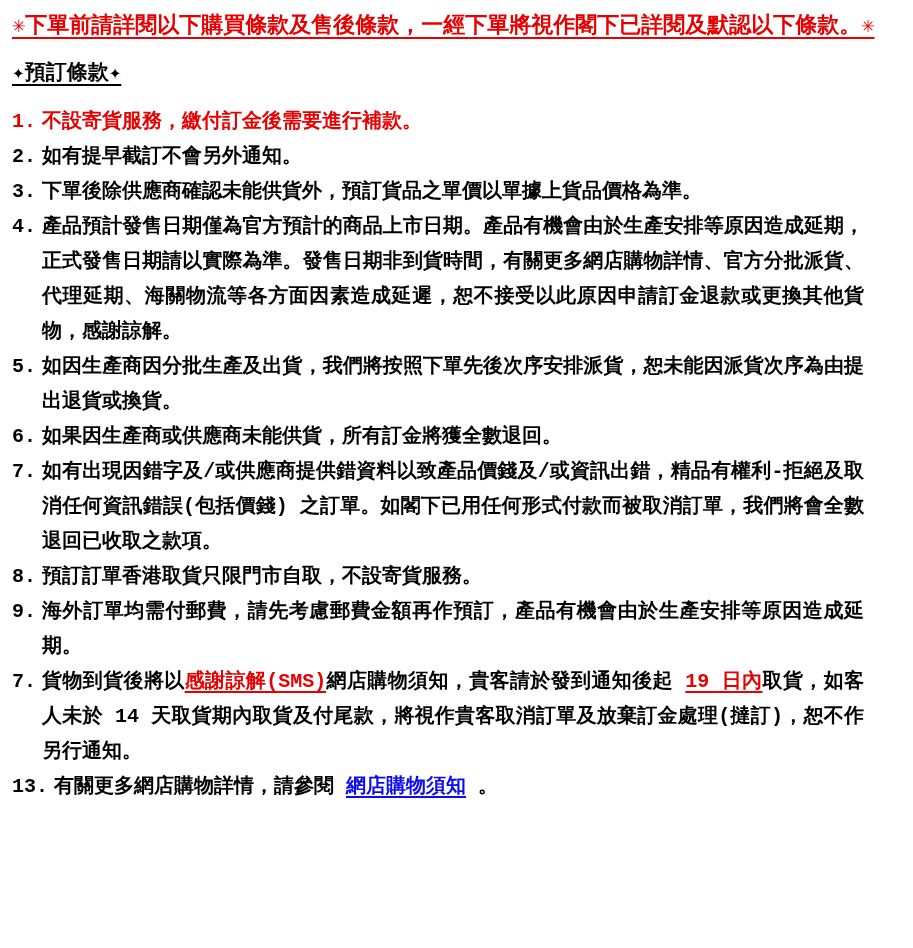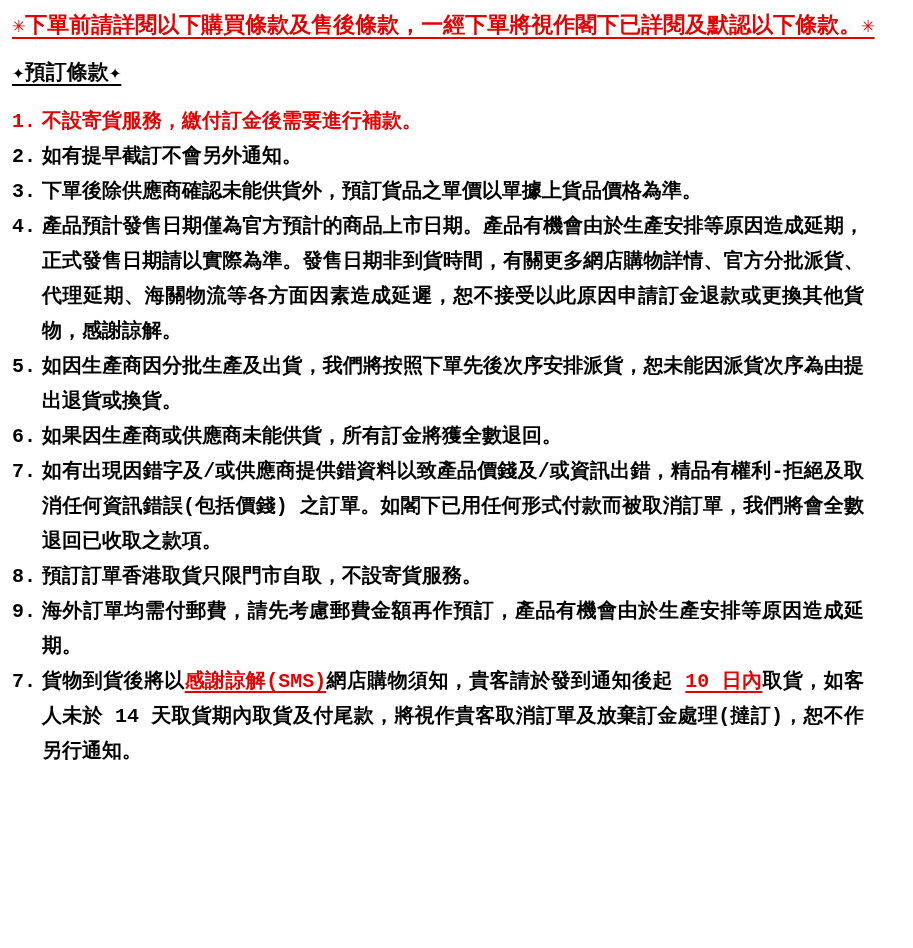--- a/index.html
+++ b/index.html
@@ -120,16 +120,20 @@
       <li class="term">
         <span class="term-num">8.</span>
         <div class="term-text"><span>預訂訂單香港取貨只限門市自取，不設寄貨服務。</span></div>
       </li>
       <li class="term">
         <span class="term-num">9.</span>
         <div class="term-text"><span>海外訂單均需付郵費，請先考慮郵費金額再作預訂，產品有機會由於生產安排等原因造成延期。</span></div>
       </li>
       <li class="term">
         <span class="term-num">7.</span>
-        <div class="term-text"><span>貨物到貨後將以</span><span class="seg-ru">感謝諒解(SMS)</span><span>網店購物須知，貴客請於發到通知後起 </span><span class="seg-ru">10 日內</span><span>取貨，如客人未於 14 天取貨期內取貨及付尾款，將視作貴客取消訂單及放棄訂金處理(撻訂)，恕不作另行通知。</span></div>
+        <div class="term-text"><span>貨物到貨後將以</span><span class="seg-ru">感謝諒解(SMS)</span><span>網店購物須知，貴客請於發到通知後起 </span><span class="seg-ru">19 日內</span><span>取貨，如客人未於 14 天取貨期內取貨及付尾款，將視作貴客取消訂單及放棄訂金處理(撻訂)，恕不作另行通知。</span></div>
+      </li>
+      <li class="term">
+        <span class="term-num">13.</span>
+        <div class="term-text"><span>有關更多網店購物詳情，請參閱 </span><a class="seg-link">網店購物須知</a><span> 。</span></div>
       </li>
     </ol>
 </div>
 
 </body></html>

